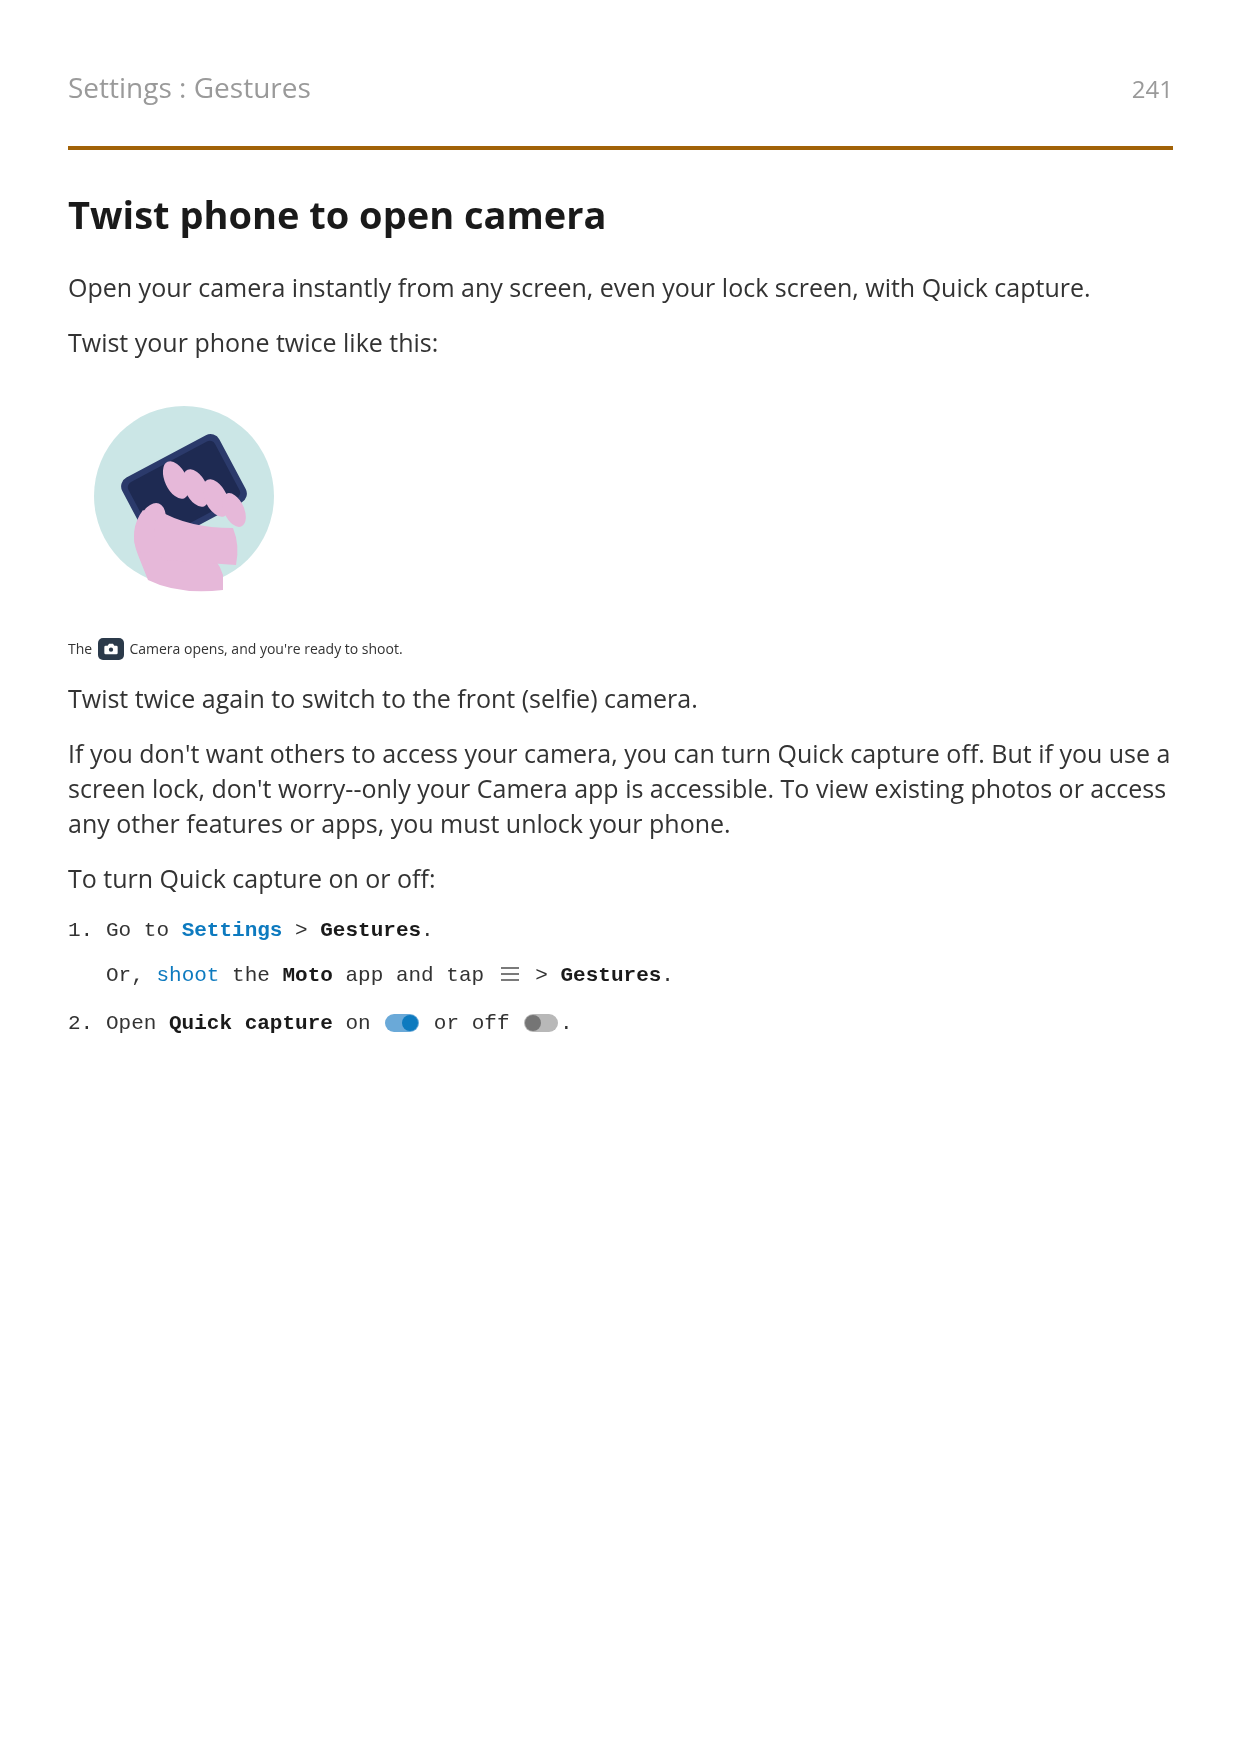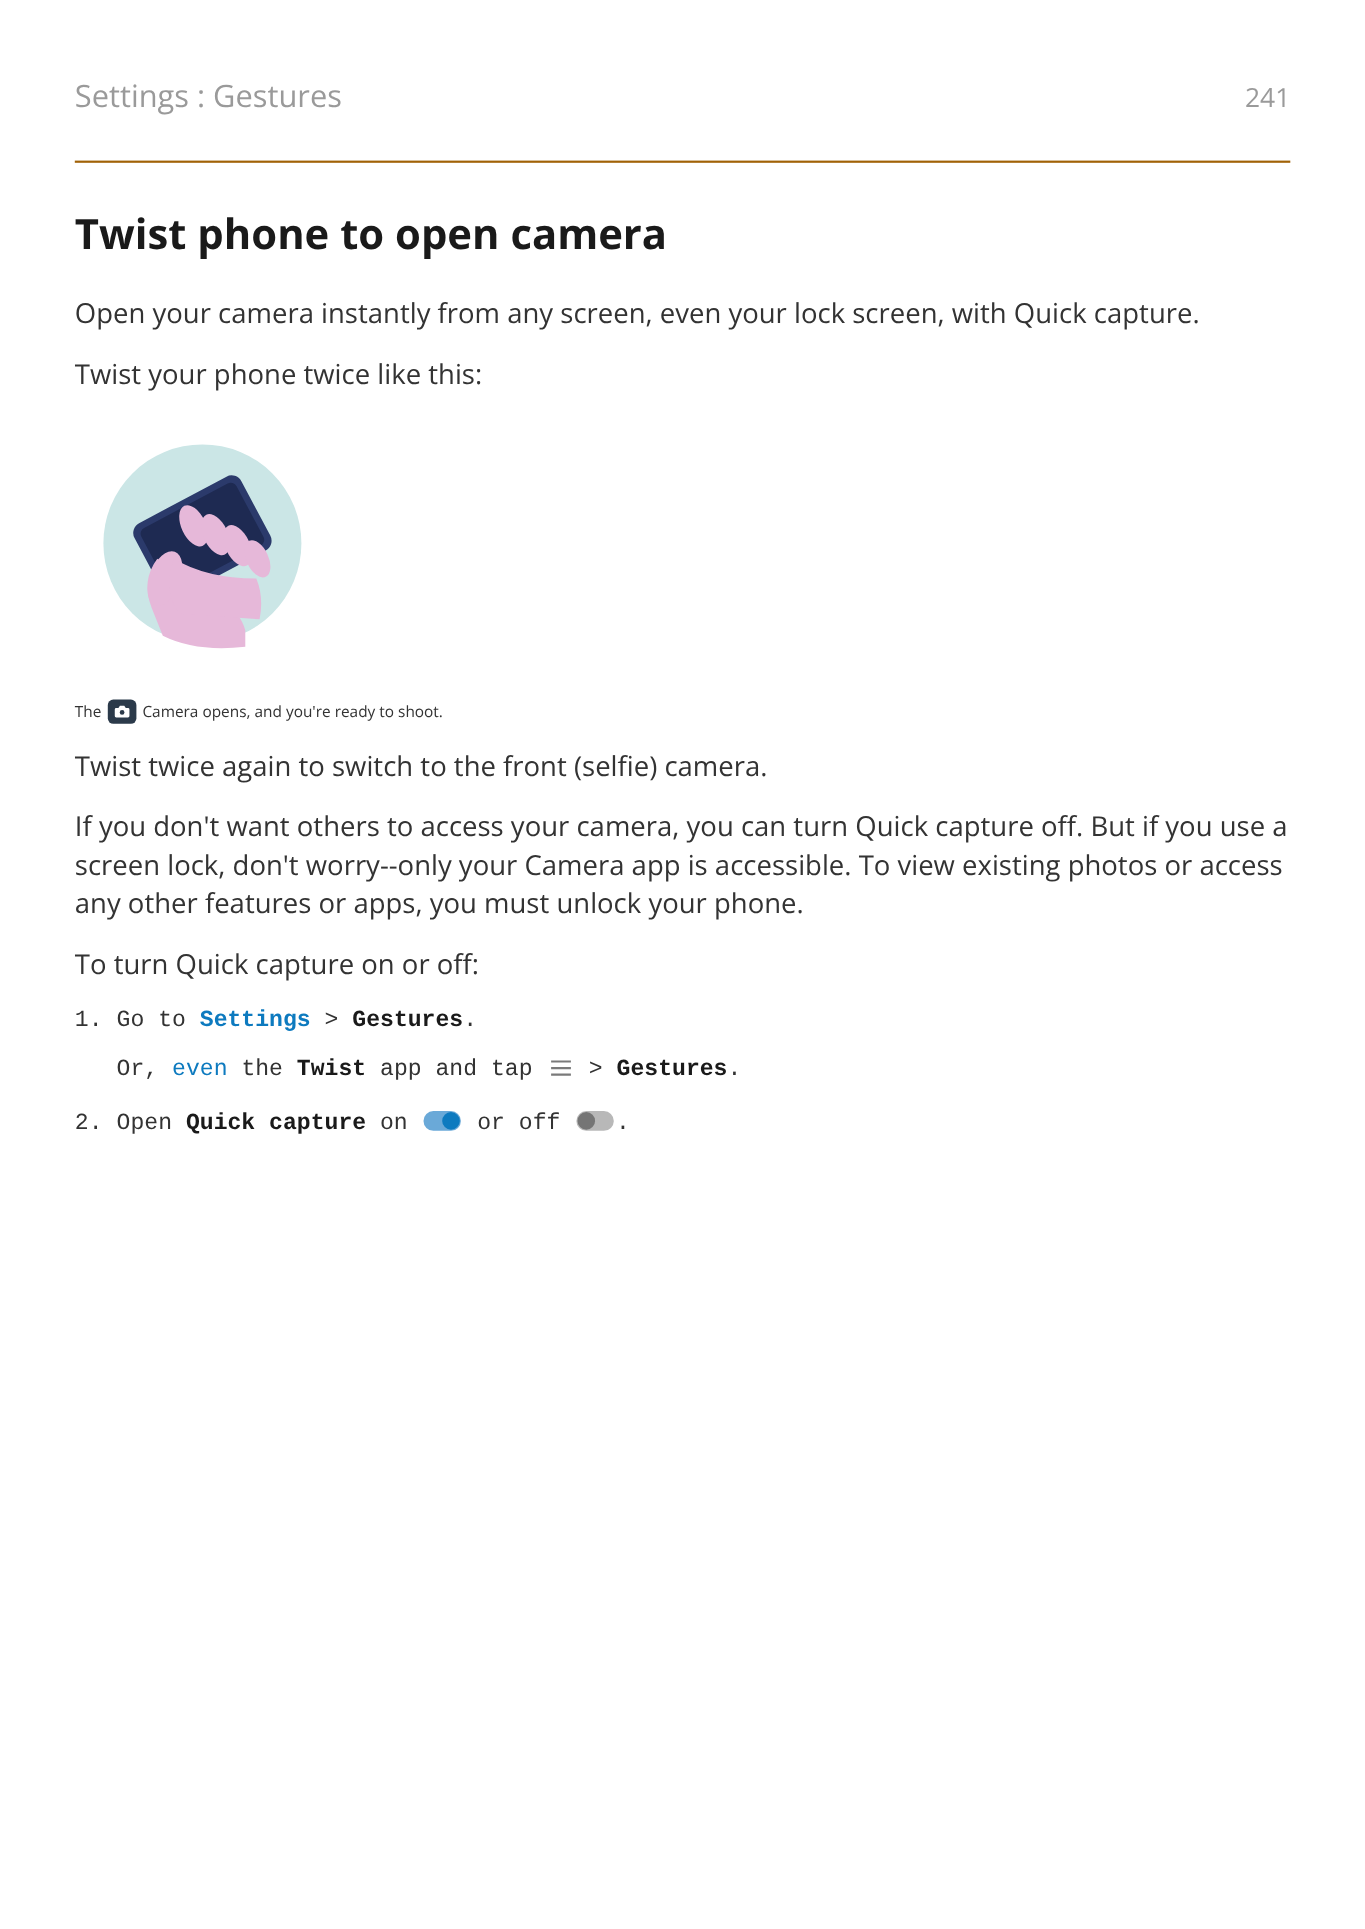--- a/index.html
+++ b/index.html
@@ -13,21 +13,21 @@
       height: 1754px;
       background: #ffffff;
       padding: 68px 68px 0 68px;
       color: #333;
     }
     .header {
       display: flex;
       justify-content: space-between;
       align-items: baseline;
       padding-bottom: 40px;
-      border-bottom: 2px solid #a16207;
+      border-bottom: 4px solid #a16207;
       margin-bottom: 38px;
     }
     .breadcrumb {
       font-size: 28px;
       color: #9a9a9a;
       font-weight: 400;
     }
     .page-number {
       font-size: 24px;
       color: #9a9a9a;
@@ -209,21 +209,21 @@
 <p class="body-text">Twist twice again to switch to the front (selfie) camera.</p>
 
 <p class="body-text">If you don't want others to access your camera, you can turn Quick capture off. But if you use a screen lock, don't worry--only your Camera app is accessible. To view existing photos or access any other features or apps, you must unlock your phone.</p>
 
 <p class="body-text">To turn Quick capture on or off:</p>
 
 <ol>
   <li>
     <span>Go to </span><span class="link">Settings</span><span> &gt; </span><span class="bold">Gestures</span><span>.</span>
     <div class="sub-line">
-      <span>Or, </span><span class="link-regular">even</span><span> the </span><span class="bold">Twist</span><span> app and tap </span><span class="menu-icon">
+      <span>Or, </span><span class="link-regular">shoot</span><span> the </span><span class="bold">Moto</span><span> app and tap </span><span class="menu-icon">
           <svg viewBox="0 0 20 16">
             <line x1="1" y1="2" x2="19" y2="2" stroke="#7a7a7a" stroke-width="2"></line>
             <line x1="1" y1="8" x2="19" y2="8" stroke="#7a7a7a" stroke-width="2"></line>
             <line x1="1" y1="14" x2="19" y2="14" stroke="#7a7a7a" stroke-width="2"></line>
           </svg>
         </span><span> &gt; </span><span class="bold">Gestures</span><span>.</span>
     </div>
   </li>
   <li>
     <span>Open </span><span class="bold">Quick capture</span><span> on </span><span class="toggle toggle-on"></span><span> or off </span><span class="toggle toggle-off"></span><span>.</span>

